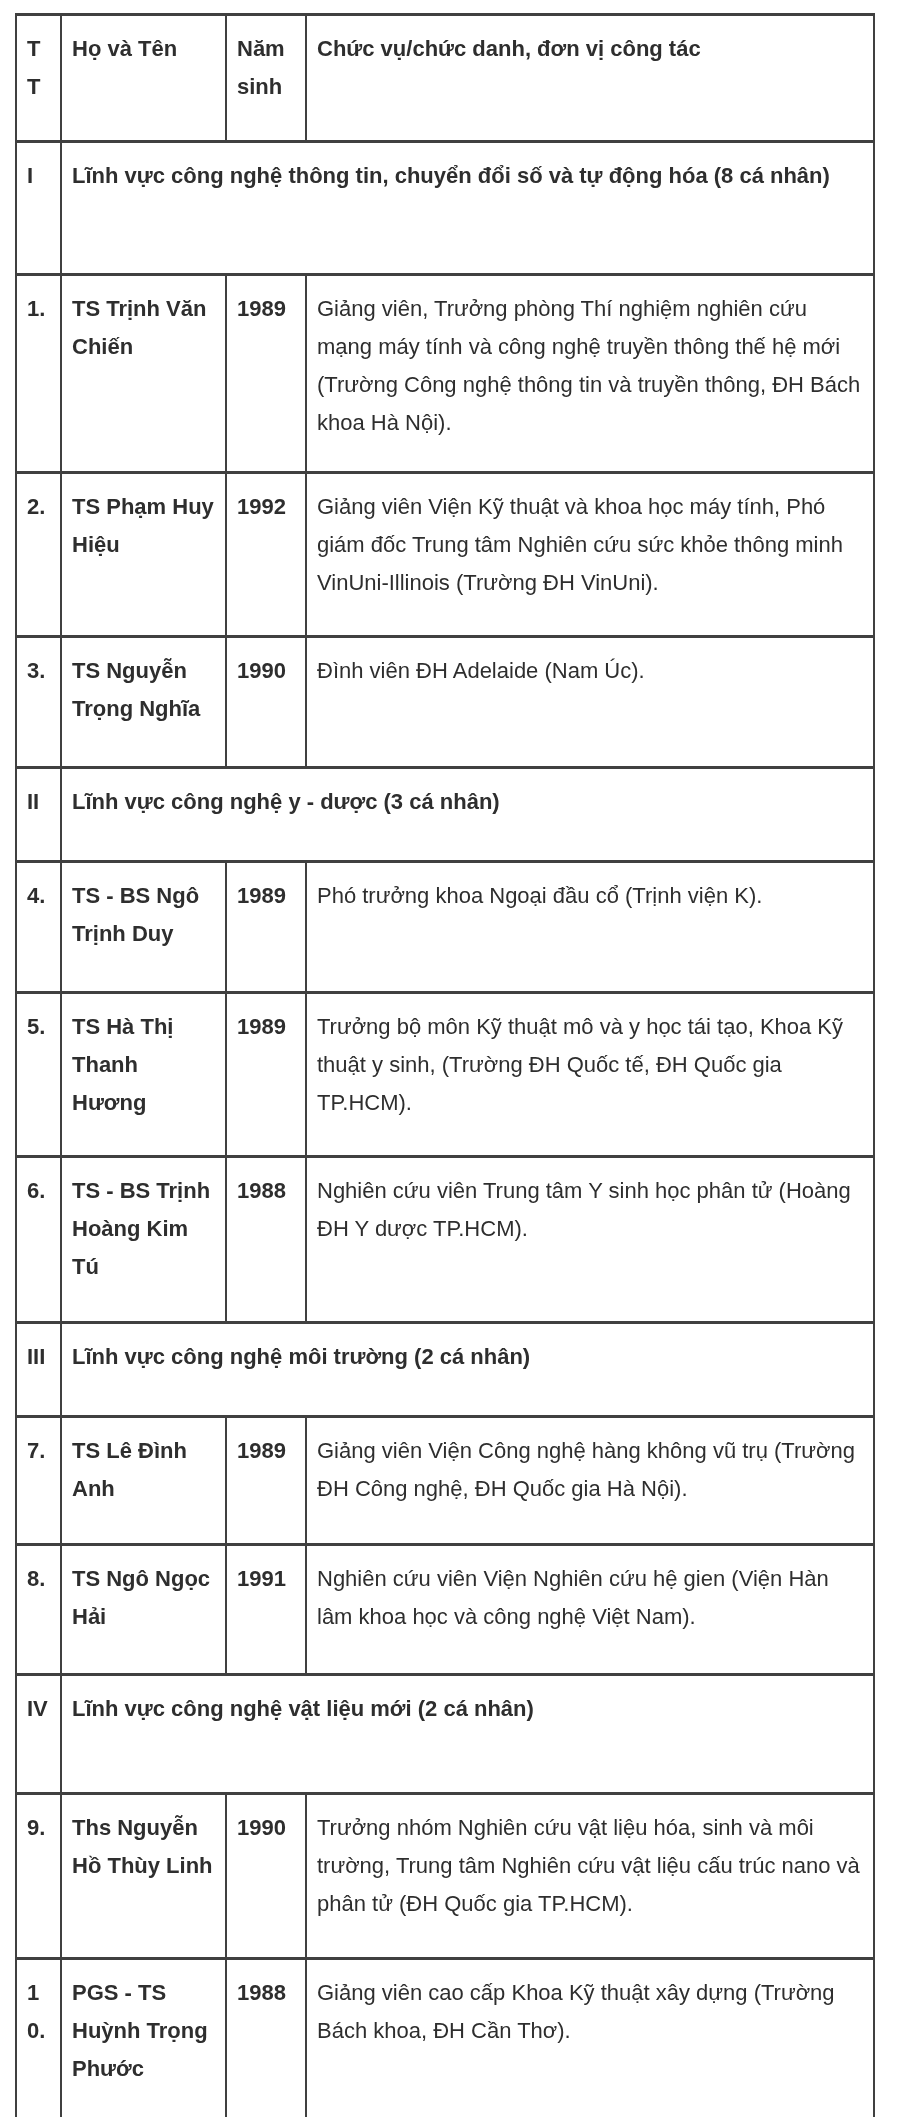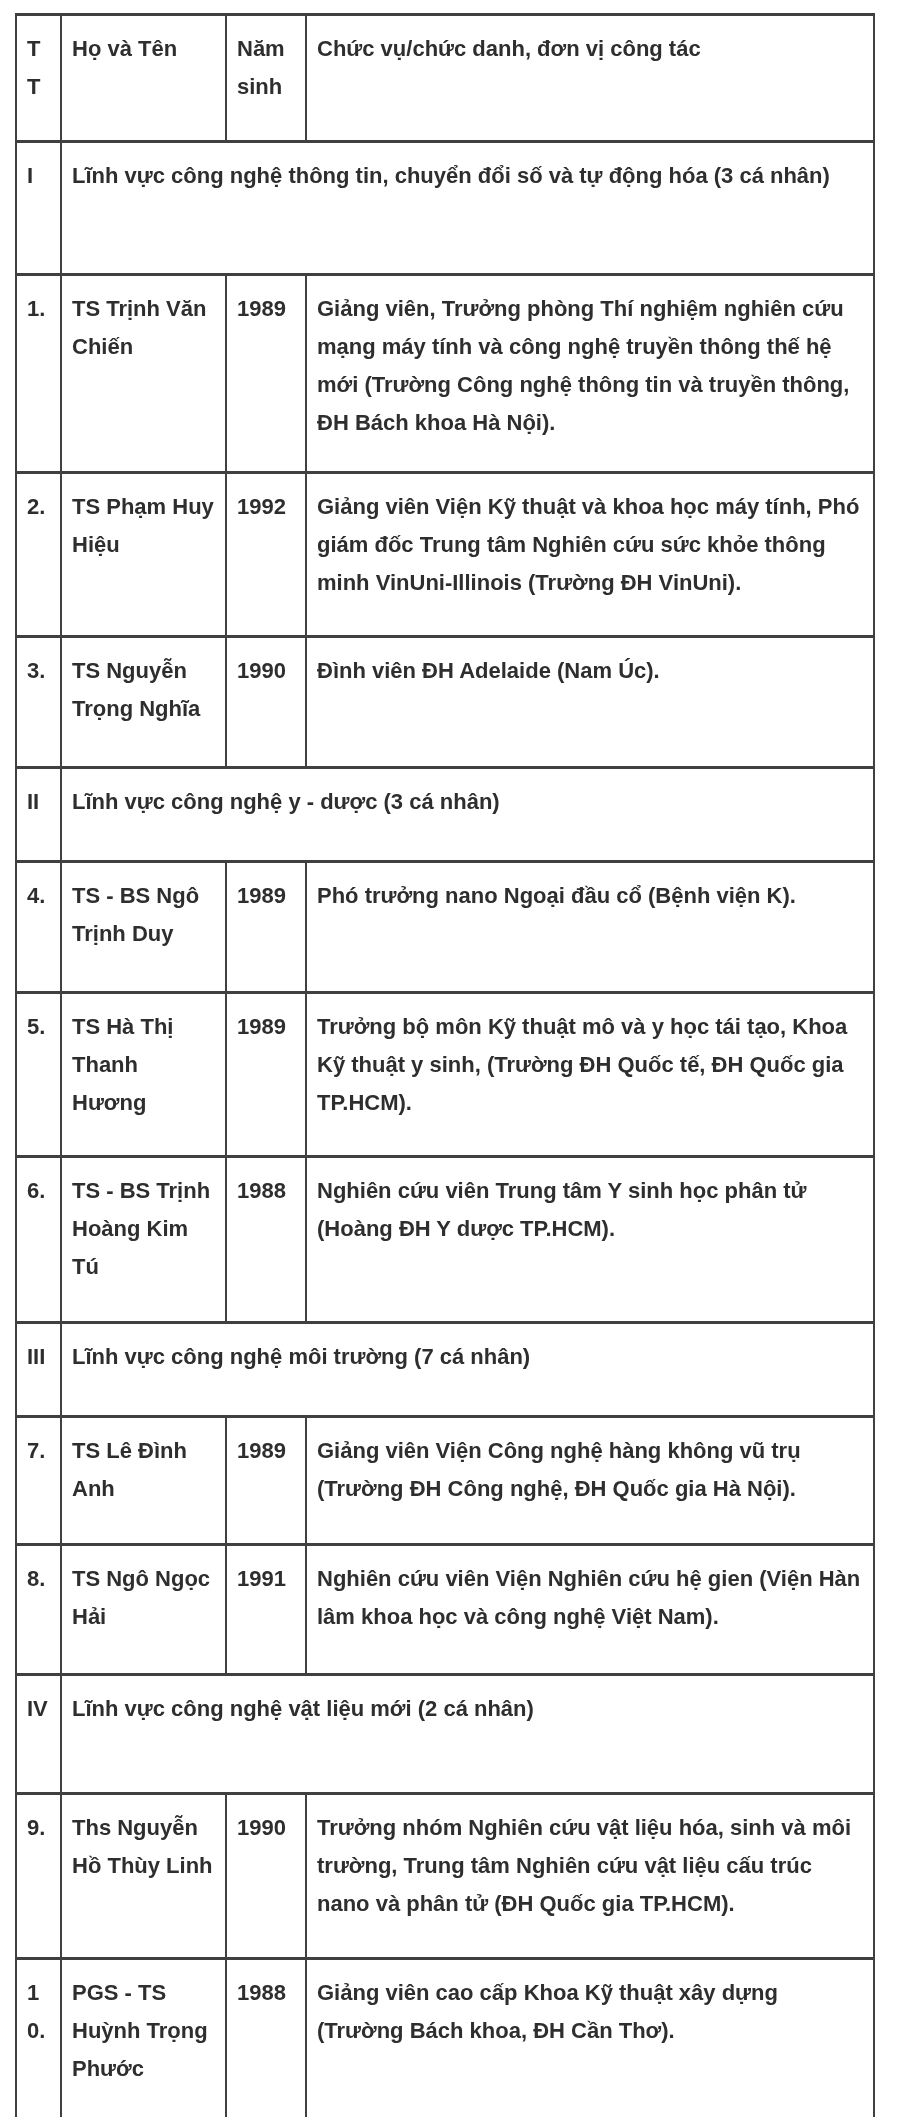--- a/index.html
+++ b/index.html
@@ -35,21 +35,21 @@
     vertical-align: top;
     padding: 14px 10px 10px 10px;
     text-align: left;
     overflow: hidden;
     word-wrap: break-word;
   }
   
   .c-tt   { padding-left: 7px;  padding-right: 3px;  font-weight: 700; }
   .c-name { padding-left: 10px; padding-right: 14px; font-weight: 700; }
   .c-year { padding-left: 11px; padding-right: 6px;  font-weight: 700; }
-  .c-pos  { padding-left: 18px; padding-right: 48px; font-weight: 700; }
+  .c-pos  { padding-left: 18px; padding-right: 48px; font-weight: 400; }
   th.c-hdr { font-weight: 700; }
   td.c-section-num   { padding-left: 7px; padding-right: 3px; font-weight: 700; }
   td.c-section-title { padding-left: 10px; padding-right: 78px; font-weight: 700; }
 </style>
 </head>
 <body>
 
 <div class="page">
   <table class="roster">
     <colgroup>
@@ -62,21 +62,21 @@
     <tbody>
         <tr style="height:127px">
       <th class="c-tt c-hdr">TT</th>
       <th class="c-name c-hdr">Họ và Tên</th>
       <th class="c-year c-hdr">Năm sinh</th>
       <th class="c-pos c-hdr">Chức vụ/chức danh, đơn vị công tác</th>
     </tr>
 
     <tr style="height:133px">
       <td class="c-section-num">I</td>
-      <td class="c-section-title" colspan="3">Lĩnh vực công nghệ thông tin, chuyển đổi số và tự động hóa (3 cá nhân)</td>
+      <td class="c-section-title" colspan="3">Lĩnh vực công nghệ thông tin, chuyển đổi số và tự động hóa (8 cá nhân)</td>
     </tr>
     <tr style="height:198px">
       <td class="c-tt">1.</td>
       <td class="c-name">TS Trịnh Văn Chiến</td>
       <td class="c-year">1989</td>
       <td class="c-pos">Giảng viên, Trưởng phòng Thí nghiệm nghiên cứu mạng máy tính và công nghệ truyền thông thế hệ mới (Trường Công nghệ thông tin và truyền thông, ĐH Bách khoa Hà Nội).</td>
     </tr>
     <tr style="height:164px">
       <td class="c-tt">2.</td>
       <td class="c-name">TS Phạm Huy Hiệu</td>
@@ -91,38 +91,38 @@
     </tr>
 
     <tr style="height:94px">
       <td class="c-section-num">II</td>
       <td class="c-section-title" colspan="3">Lĩnh vực công nghệ y - dược (3 cá nhân)</td>
     </tr>
     <tr style="height:131px">
       <td class="c-tt">4.</td>
       <td class="c-name">TS - BS Ngô Trịnh Duy</td>
       <td class="c-year">1989</td>
-      <td class="c-pos">Phó trưởng nano Ngoại đầu cổ (Bệnh viện K).</td>
+      <td class="c-pos">Phó trưởng khoa Ngoại đầu cổ (Trịnh viện K).</td>
     </tr>
     <tr style="height:164px">
       <td class="c-tt">5.</td>
       <td class="c-name">TS Hà Thị Thanh Hương</td>
       <td class="c-year">1989</td>
       <td class="c-pos">Trưởng bộ môn Kỹ thuật mô và y học tái tạo, Khoa Kỹ thuật y sinh, (Trường ĐH Quốc tế, ĐH Quốc gia TP.HCM).</td>
     </tr>
     <tr style="height:166px">
       <td class="c-tt">6.</td>
       <td class="c-name">TS - BS Trịnh Hoàng Kim Tú</td>
       <td class="c-year">1988</td>
       <td class="c-pos">Nghiên cứu viên Trung tâm Y sinh học phân tử (Hoàng ĐH Y dược TP.HCM).</td>
     </tr>
 
     <tr style="height:94px">
       <td class="c-section-num">III</td>
-      <td class="c-section-title" colspan="3">Lĩnh vực công nghệ môi trường (7 cá nhân)</td>
+      <td class="c-section-title" colspan="3">Lĩnh vực công nghệ môi trường (2 cá nhân)</td>
     </tr>
     <tr style="height:128px">
       <td class="c-tt">7.</td>
       <td class="c-name">TS Lê Đình Anh</td>
       <td class="c-year">1989</td>
       <td class="c-pos">Giảng viên Viện Công nghệ hàng không vũ trụ (Trường ĐH Công nghệ, ĐH Quốc gia Hà Nội).</td>
     </tr>
     <tr style="height:130px">
       <td class="c-tt">8.</td>
       <td class="c-name">TS Ngô Ngọc Hải</td>

